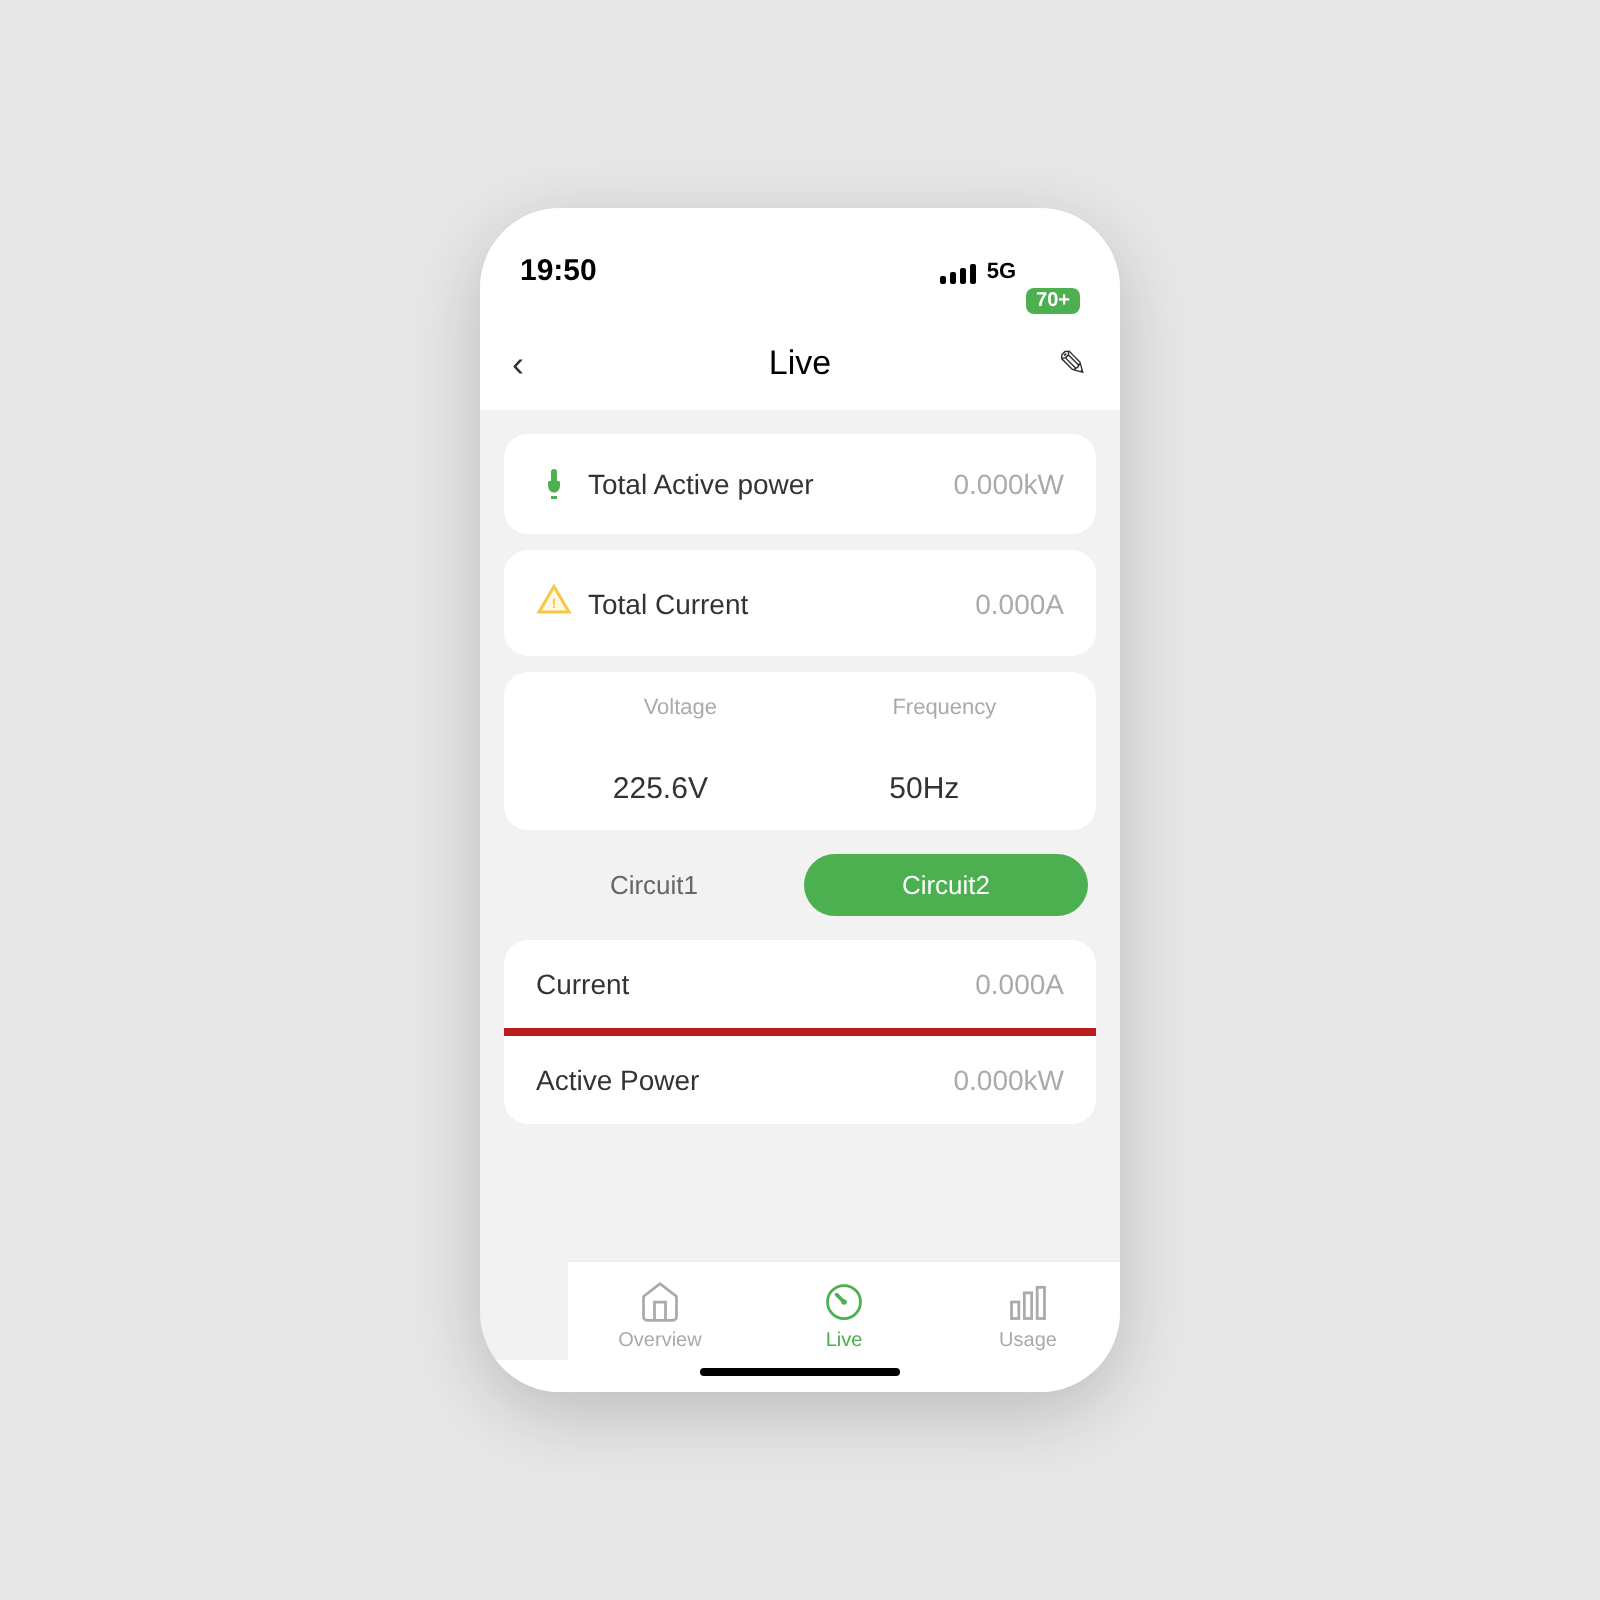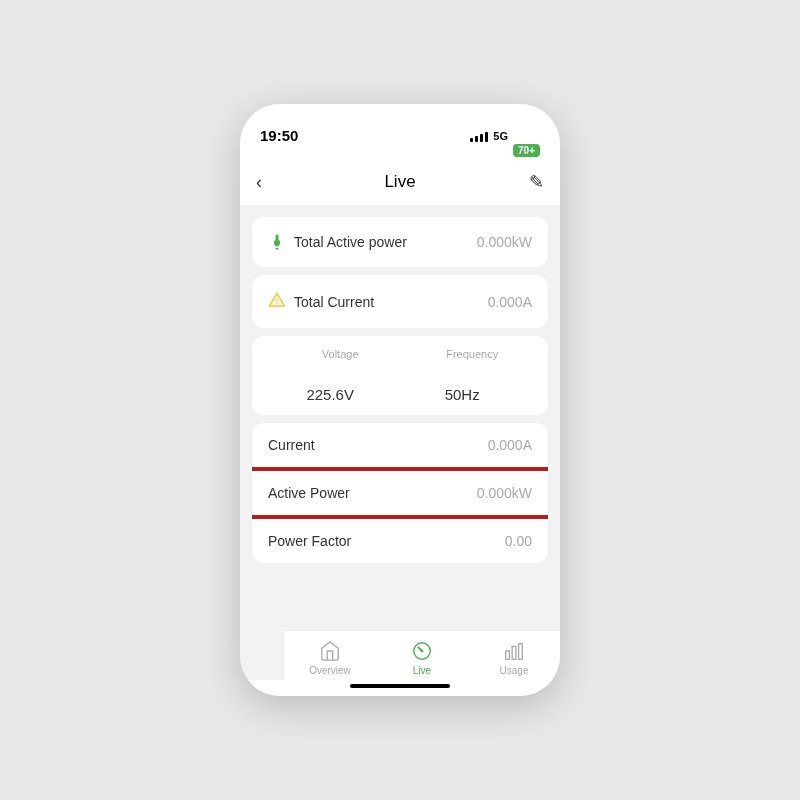--- a/index.html
+++ b/index.html
@@ -306,33 +306,37 @@
           <span class="vf-label">Voltage</span>
           <span class="vf-value">225.6V</span>
         </div>
         <div class="vf-item">
           <span class="vf-label">Frequency</span>
           <span class="vf-value">50Hz</span>
         </div>
       </div>
     </div>
 
+    <div class="circuit-tabs">
+      <div class="circuit-tab">
+        <span>Circuit1</span>
+      </div>
+      <div class="circuit-tab active">
+        <span>Circuit2</span>
+      </div>
+    </div>
 
     <div class="metrics-card">
       <div class="metric-row">
         <span class="metric-label">Current</span>
         <span class="metric-value">0.000A</span>
       </div>
       <div class="metric-row">
         <span class="metric-label">Active Power</span>
         <span class="metric-value">0.000kW</span>
-      </div>
-      <div class="metric-row">
-        <span class="metric-label">Power Factor</span>
-        <span class="metric-value">0.00</span>
       </div>
     </div>
 
   </div>
 
   <div class="bottom-nav">
     <div class="nav-item">
       <div class="nav-icon">
         <svg width="22" height="22" viewBox="0 0 24 24" fill="none">
           <path d="M3 9l9-7 9 7v11a2 2 0 0 1-2 2H5a2 2 0 0 1-2-2z" stroke="#aaa" stroke-width="1.5" fill="none"></path>

